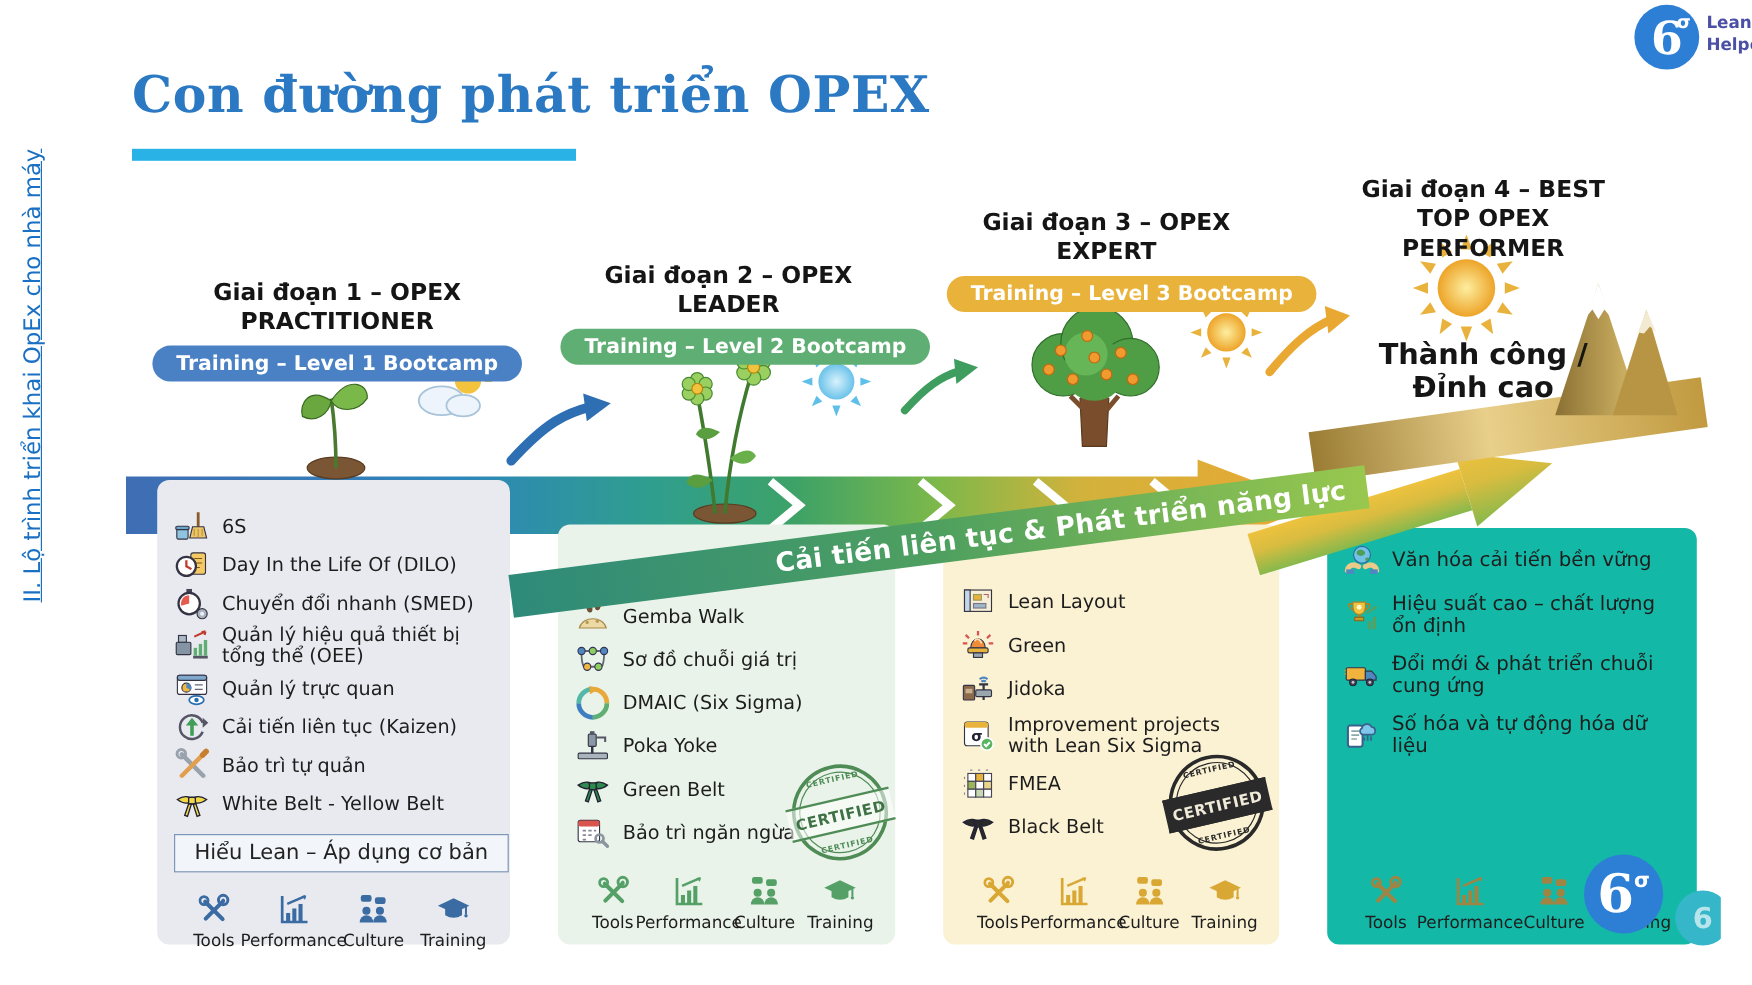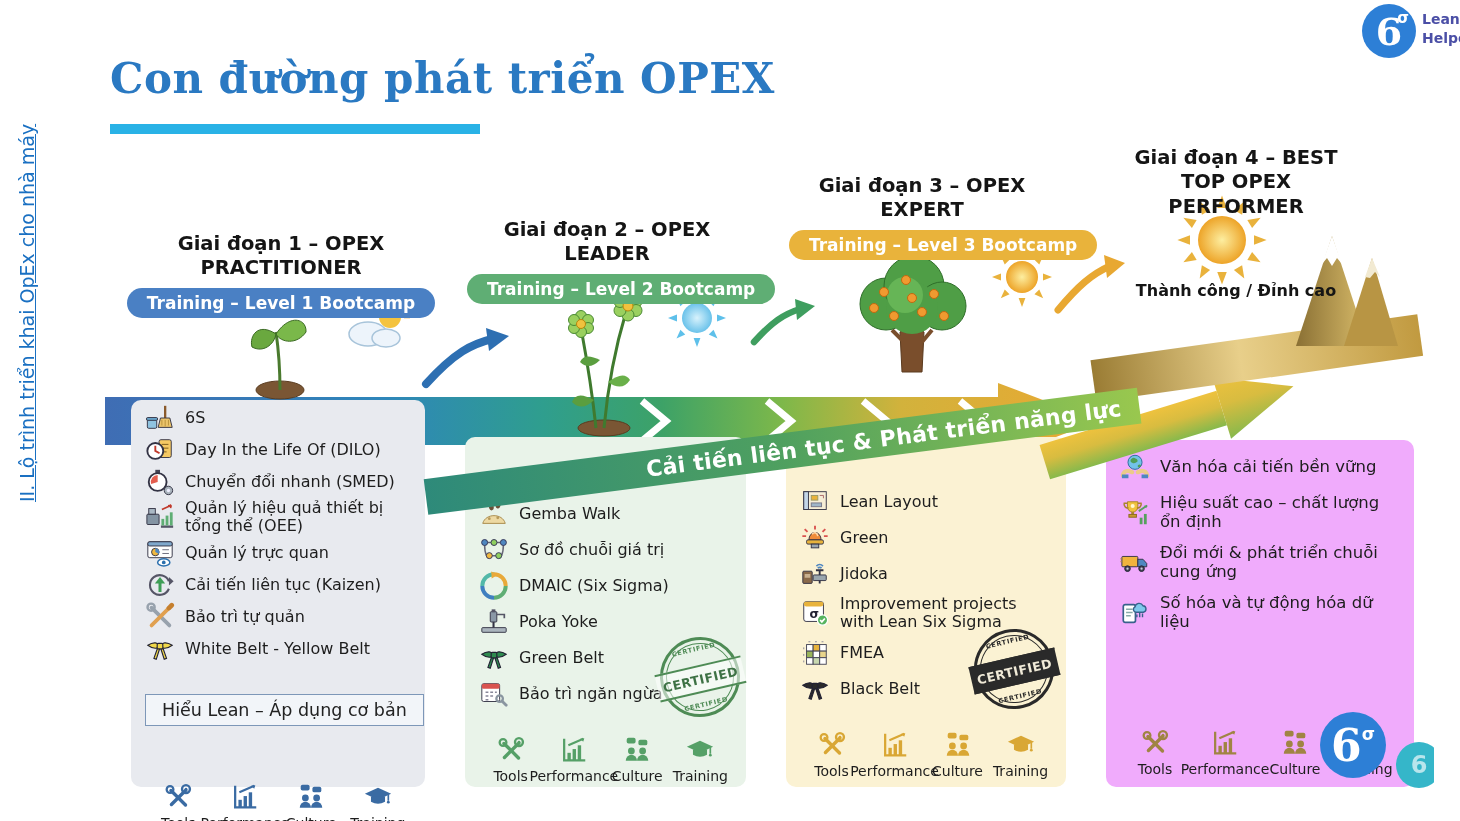--- a/index.html
+++ b/index.html
@@ -25,34 +25,34 @@
          font-family:"DejaVu Serif",serif;font-size:44px;font-weight:bold;}
   .blogo .bsig{font-size:17px;margin-top:-22px;font-family:"DejaVu Sans",sans-serif;}
   .tealc{position:absolute;left:1396px;top:742px;width:46px;height:46px;border-radius:50%;background:#35b6c9;
          color:rgba(255,255,255,.65);display:flex;align-items:center;justify-content:center;
          font-size:24px;font-weight:bold;z-index:20;}
   .rstrip{position:absolute;left:1434px;top:100px;width:26px;height:721px;background:#fff;z-index:22;}
 
   
   .bgsvg{position:absolute;left:0;top:0;z-index:1;}
   .card{position:absolute;border-radius:10px;display:flex;flex-direction:column;
-        padding:3px 14px 8px;box-sizing:border-box;z-index:2;gap:20px;}
+        padding:24px 14px 8px;box-sizing:border-box;z-index:2;}
   .fgsvg{position:absolute;left:0;top:0;z-index:3;pointer-events:none;}
   .stage-head{position:absolute;text-align:center;z-index:4;}
   .stage-title{font-size:19.5px;font-weight:bold;color:#151515;line-height:1.25;}
   .badge{display:inline-block;margin-top:7px;padding:5px 20px;border-radius:18px;color:#fff;
          font-weight:bold;font-size:17px;white-space:nowrap;}
   .badge.b1{background:#4a80c4;} .badge.b2{background:#5fae74;} .badge.b3{background:#e9b33b;}
-  .tagline{position:absolute;text-align:center;font-size:16px;font-weight:bold;color:#151515;z-index:4;}
+  .tagline{position:absolute;text-align:center;font-size:24px;font-weight:bold;color:#151515;z-index:4;}
 
   
   .s1{left:131px;top:400px;width:294px;height:387px;background:#e8eaef;}
   .s2{left:465px;top:437px;width:281px;height:350px;background:#e9f3e9;padding-top:62px;}
   .s3{left:786px;top:437px;width:280px;height:350px;background:#fbf2d3;padding-top:50px;}
-  .s4{left:1106px;top:440px;width:308px;height:347px;background:#f0abfc;padding-top:12px;}
+  .s4{left:1106px;top:440px;width:308px;height:347px;background:#14b8a6;padding-top:12px;}
 
   .items{display:flex;flex-direction:column;gap:2px;}
   .s2 .items,.s3 .items{gap:6px;} .s4 .items{gap:12px;}
   .item{display:flex;align-items:center;}
   .ii{width:30px;height:30px;flex:0 0 30px;margin-right:10px;}
   .il{font-size:16px;line-height:1.15;color:#1d1d1d;}
   .s4 .il{font-size:16.5px;}
 
   .pillnote{margin:10px auto 0;padding:5px 16px;border:1.5px solid #7d97b8;border-radius:0;
             background:#f2f5f9;font-size:17.5px;color:#222;white-space:nowrap;}

